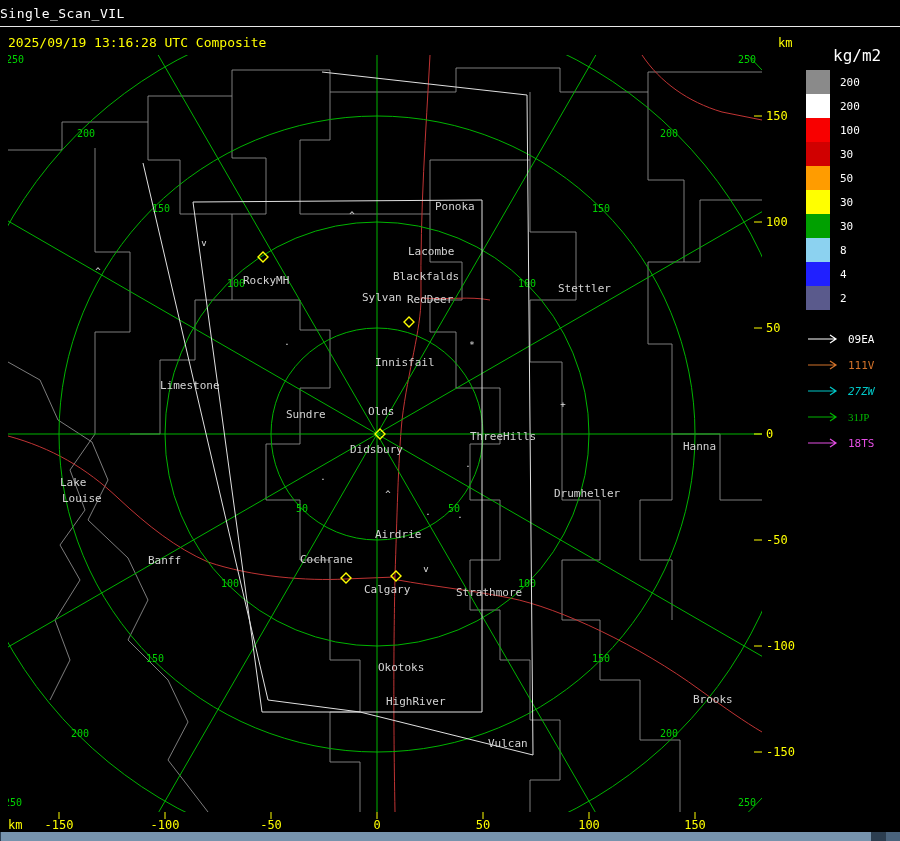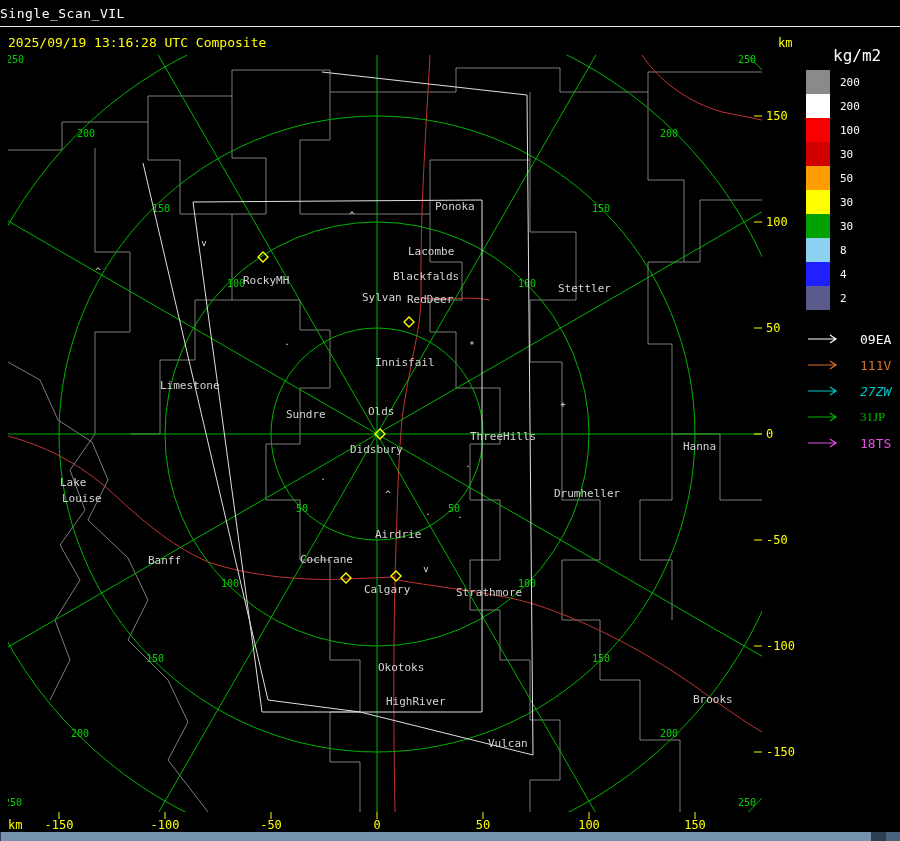--- a/index.html
+++ b/index.html
@@ -12,21 +12,21 @@
   .km-top{position:absolute;left:778px;top:36px;color:#ffff00;font-size:12px;}
   .km-bottom{position:absolute;left:8px;top:818px;color:#ffff00;font-size:12px;}
   #mapsvg{position:absolute;left:0;top:0;}
   .legend{position:absolute;left:806px;top:46px;width:92px;}
   .legend-unit{font-size:16px;color:#ffffff;margin:0 0 5px 27px;}
   .scale-row{display:flex;height:24px;align-items:center;}
   .scale-box{width:24px;height:24px;flex:none;}
   .scale-val{font-size:11px;color:#ffffff;margin-left:10px;}
   .sites{margin-top:16px;}
   .site-row{display:flex;height:26px;align-items:center;}
-  .site-label{font-size:13px;margin-left:18px;}
+  .site-label{font-size:11px;margin-left:6px;}
   .hscroll{position:absolute;left:0;top:832px;width:900px;height:9px;background:#2c3e50;}
   .hs-thumb{position:absolute;left:1px;top:0;height:9px;width:870px;background:#7693ad;}
   .hs-btn{position:absolute;right:0;top:0;width:14px;height:9px;background:#4a637c;}
 </style>
 </head>
 <body>
 
 <div class="screen">
 
   <div class="titlebar">

